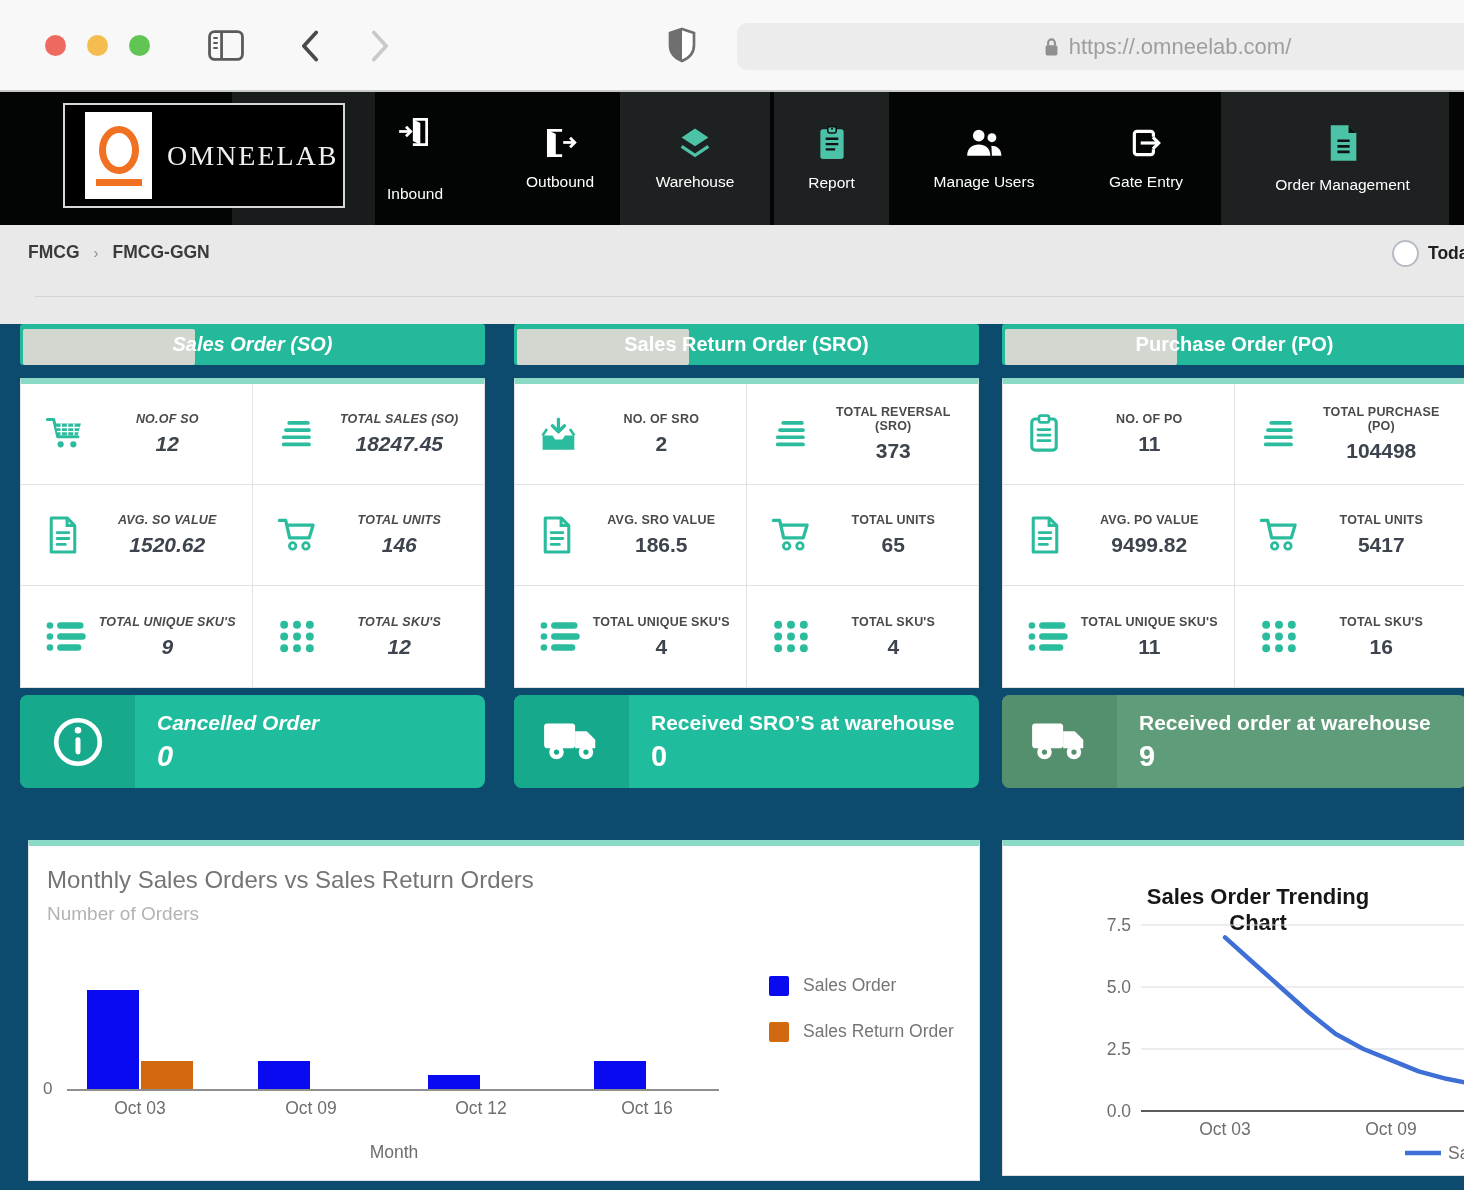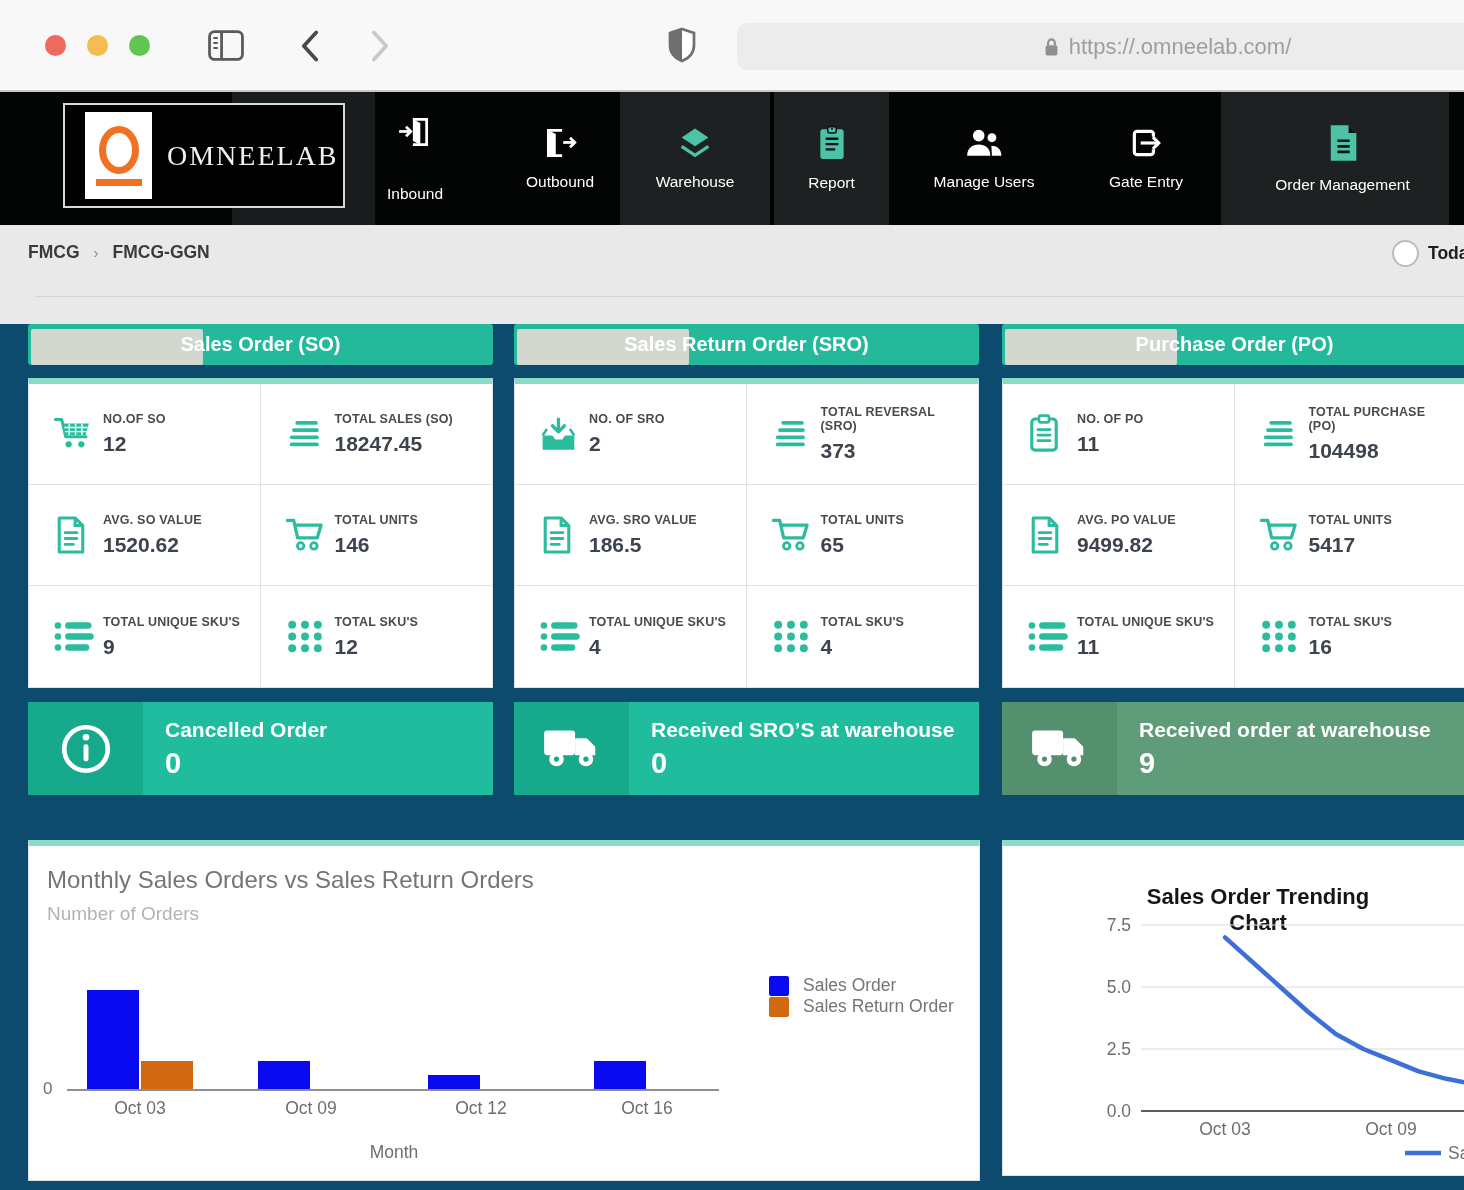--- a/index.html
+++ b/index.html
@@ -34,42 +34,42 @@
 
 .col{position:absolute;width:465px}
 .card-header{position:relative;height:41px;border-radius:3px;overflow:hidden}
 .header-tab{position:absolute;left:3px;top:5px;bottom:0;width:37%;background:#d2d8d0;border-radius:2px}
 .card-title{position:relative;display:block;text-align:center;line-height:41px;color:#fff;font-size:20px;font-weight:bold}
 .stats-panel{margin-top:13px;background:#fff;border:1px solid #e2e2e2;border-top:6px solid #8bdac5;display:grid;grid-template-columns:1fr 1fr}
 .stat-cell{min-height:101px;display:flex;align-items:center;padding:12px 12px 12px 24px}
 .stat-cell.br{border-right:1px solid #e2e2e2}
 .stat-cell.bb{border-bottom:1px solid #e2e2e2}
 .stat-ic{width:50px;flex:0 0 50px;display:flex;align-items:center}
-.stat-text{flex:1;}
+.stat-text{flex:1;text-align:center}
 .stat-label{font-size:12.5px;font-weight:bold;color:#4a4a4a;letter-spacing:.2px}
 .stat-value{font-size:21px;font-weight:bold;color:#3d444d;margin-top:6px}
-.banner{margin-top:14px;height:93px;border-radius:0;display:flex;overflow:hidden}
+.banner{margin-top:7px;height:93px;border-radius:8px;display:flex;overflow:hidden}
 .banner.teal{background:#1fbc9e}.banner.teal .banner-icon-box{background:#17a98b}
 .banner.sage{background:#5f9c79}.banner.sage .banner-icon-box{background:#55906e}
 .banner-icon-box{width:115px;flex:0 0 115px;display:flex;align-items:center;justify-content:center}
 .banner-text{display:flex;flex-direction:column;justify-content:center;padding-left:22px;gap:5px}
 .banner-title{color:#fff;font-size:21px;font-weight:bold}
 .banner-value{color:#fff;font-size:29px;font-weight:bold}
 
 .chart-card{position:absolute;background:#fff;border:1px solid #e0e0e0;border-top:6px solid #8bdac5}
 .bar-card{left:28px;top:840px;width:952px;height:341px}
 .line-card{left:1002px;top:840px;width:470px;height:336px}
 .bar-title{position:absolute;left:18px;top:20px;font-size:24px;color:#757575}
 .bar-subtitle{position:absolute;left:18px;top:57px;font-size:19px;color:#b3b3b3}
 .bar-axis{position:absolute;left:38px;top:243px;width:652px;height:1.5px;background:#8f8f8f}
 .bar-zero{position:absolute;left:14px;top:233px;font-size:17px;color:#6e6e6e}
 .bar{position:absolute;width:52px}
 .bar-xlab{position:absolute;top:252px;width:100px;text-align:center;font-size:17.5px;color:#6e6e6e}
 .bar-month{position:absolute;left:315px;top:296px;width:100px;text-align:center;font-size:17.5px;color:#6e6e6e}
-.bar-legend{position:absolute;left:740px;top:129px;display:flex;flex-direction:column;}
+.bar-legend{position:absolute;left:740px;top:129px;display:flex;flex-direction:column;gap:25px}
 .legend-row{display:flex;align-items:center;gap:14px}
 .legend-swatch{width:20px;height:20px;border-radius:2px}
 .legend-text{font-size:17.5px;color:#757575;white-space:nowrap}
 .line-title{position:absolute;left:130px;top:38px;width:250px;text-align:center;font-size:22px;font-weight:bold;color:#161616}
 .line-svg{position:absolute;left:0;top:35px}
 .icon{display:inline-flex;align-items:center;justify-content:center}
 </style>
 </head>
 <body>
 
@@ -206,21 +206,21 @@
       <span class="crumb">FMCG-GGN</span>
     </div>
     <div class="radio-wrap">
       <span class="radio-circle"></span>
       <span class="radio-label">Toda</span>
     </div>
     <div class="bc-divider"></div>
   </div>
 
   <div id="cards-row">
-      <div class="col" style="left: 28px; top: 324px;">
+      <div class="col" style="left: 20px; top: 324px; font-style: italic;">
     <div class="card-header" style="background:#24b99b">
       <div class="header-tab"></div>
       <span class="card-title">Sales Order (SO)</span>
     </div>
     <div class="stats-panel">
           <div class="stat-cell br bb">
       <div class="stat-ic">
               <span class="icon">
                 <svg viewBox="0 0 38 32" width="44" height="37">
                   <path d="M2 3h5.5L11 18h17.5" fill="none" stroke="#2bbc9d" stroke-width="2.6" stroke-linecap="round" stroke-linejoin="round"></path>

